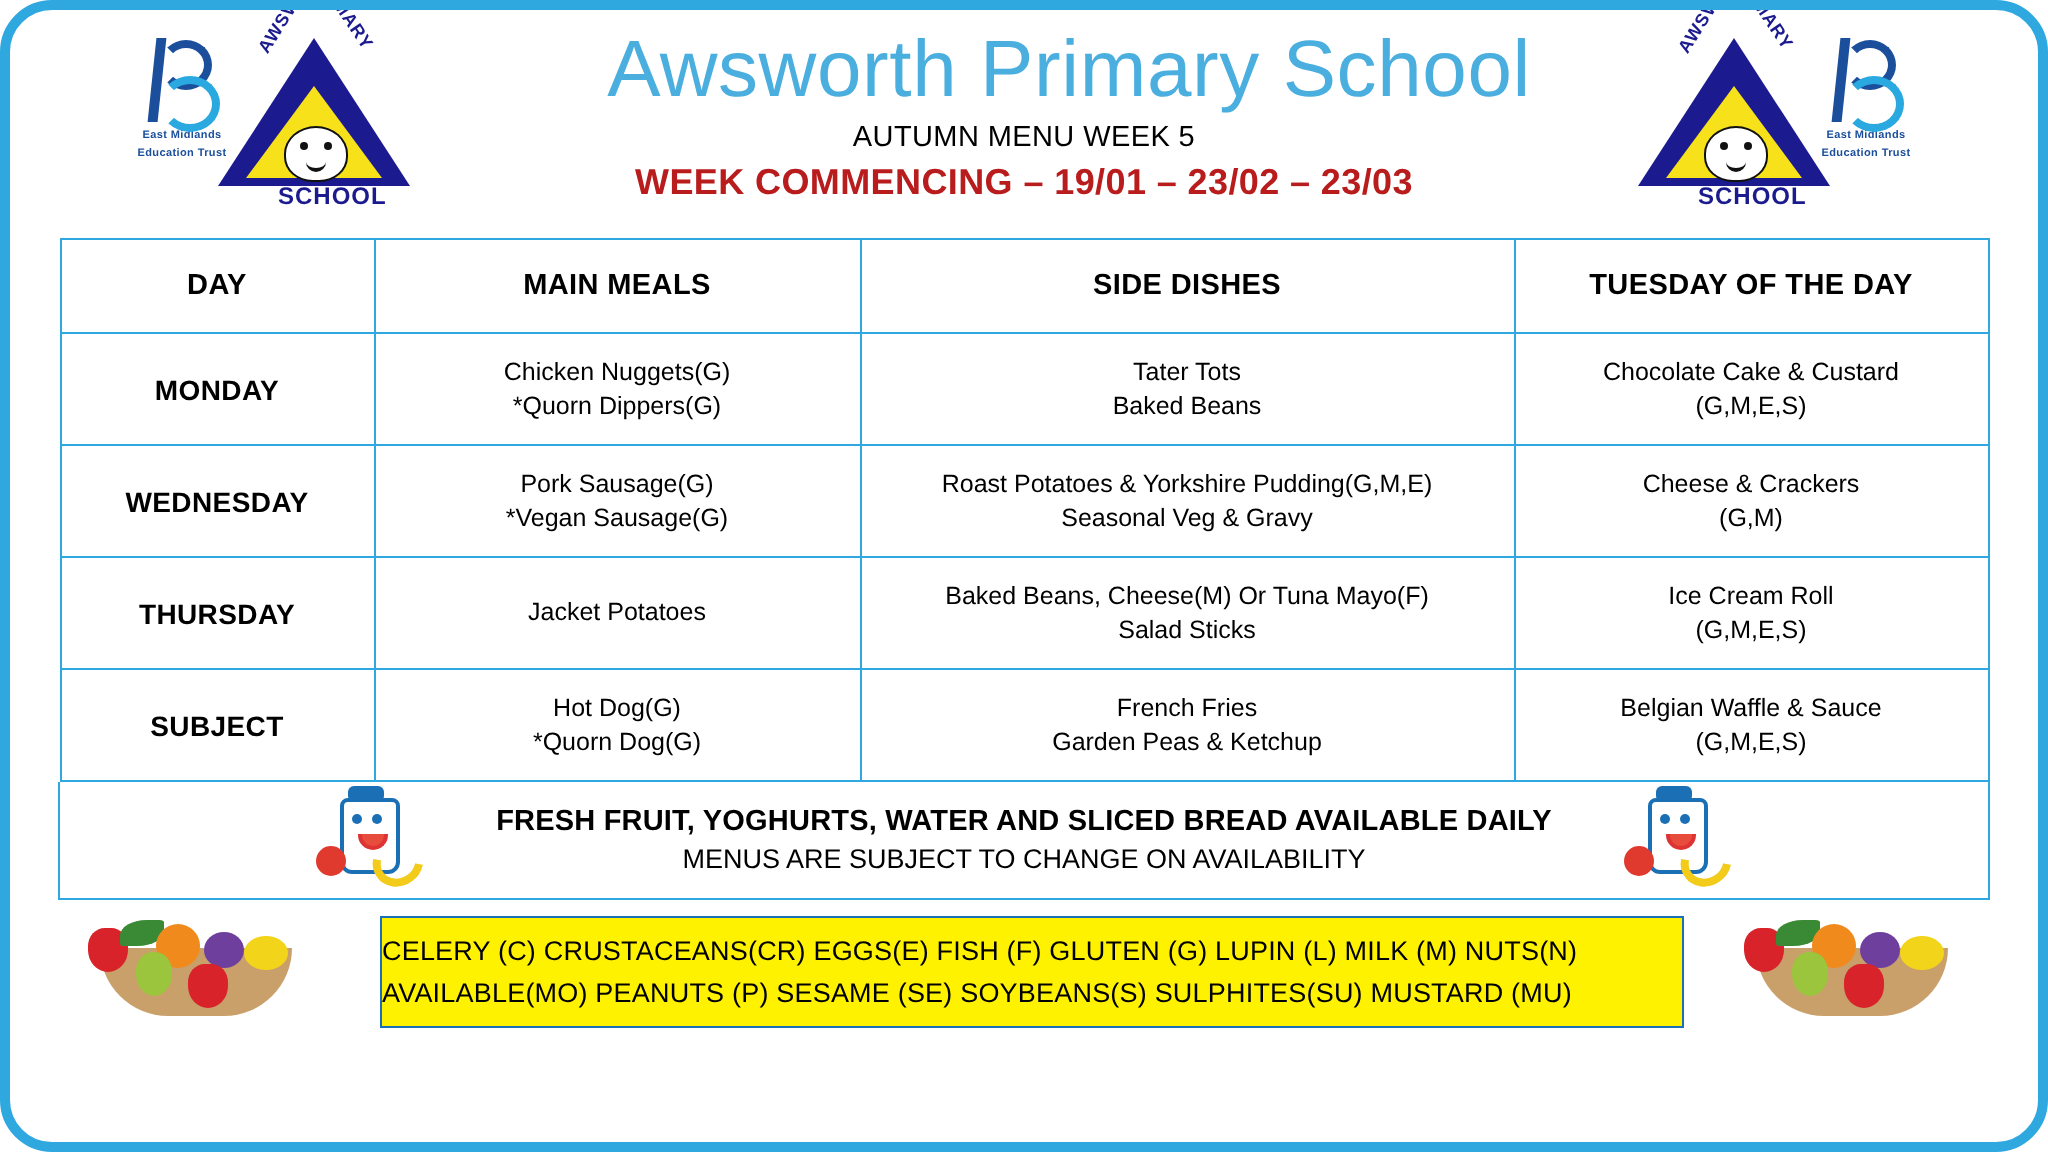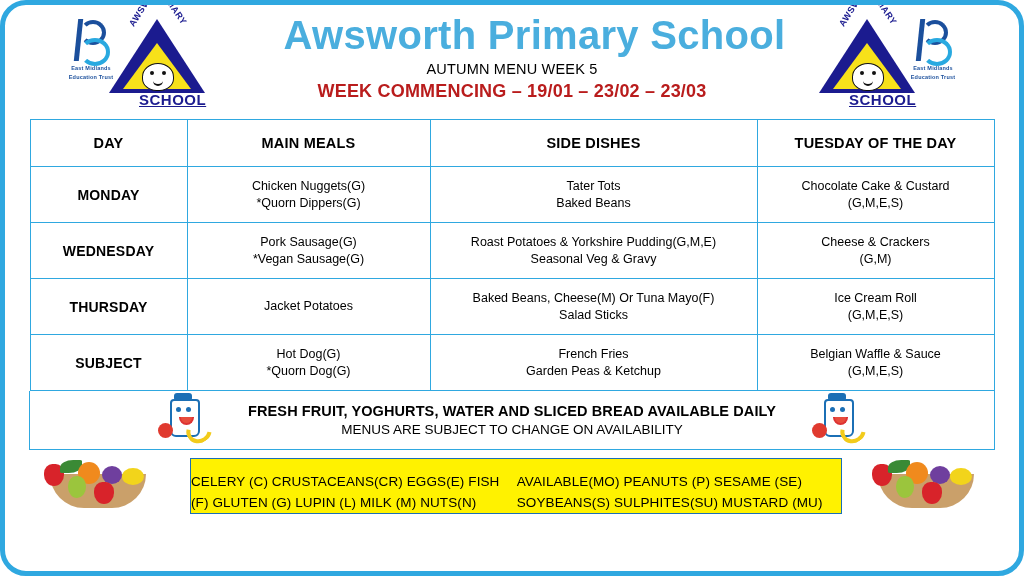--- a/index.html
+++ b/index.html
@@ -140,32 +140,31 @@
     transform: rotate(-58deg);
     transform-origin: left top;
   }
   .badge-word.primary {
     right: 16px; top: 10px;
     transform: rotate(56deg);
     transform-origin: right top;
   }
   .badge-word.school {
     left: 30px; top: 80px;
-    font-size: 15px;
-    text-decoration: underline;
+    font-size: 12px;
   }
 
   .title {
     text-align: center;
     padding-top: 8px;
   }
   .title h1 {
     margin: 0;
     font-size: 40px;
-    font-weight: bold;
+    font-weight: normal;
     color: #4aaede;
     letter-spacing: .3px;
     text-shadow: 1px 1px 0 #ffffff;
     padding-left: 45px;
   }
   .subtitle {
     margin-top: 3px;
     font-size: 14.5px;
     color: #000;
     letter-spacing: .2px;
@@ -305,22 +304,22 @@
   }
   .allergen-box {
     position: absolute;
     left: 160px;
     top: 0;
     width: 650px;
     height: 54px;
     background: #fff200;
     border: 1.5px solid #1b6fb5;
     display: flex;
-    flex-direction: row;
-    align-items: flex-end;
+    flex-direction: column;
+    align-items: flex-start;
     justify-content: center;
   }
   .allergen-box div {
     font-size: 13.5px;
     line-height: 21px;
     color: #000;
     letter-spacing: .1px;
   }
   .fruit-basket {
     position: absolute;

